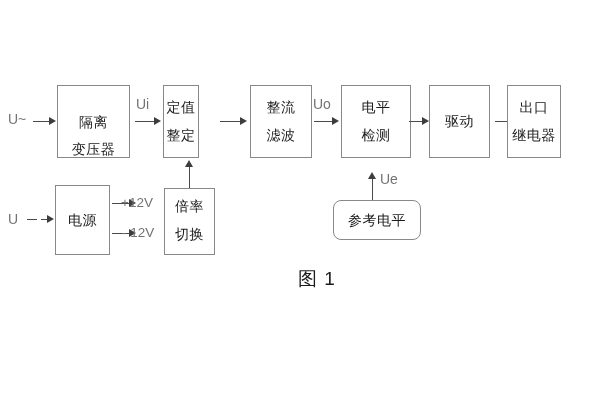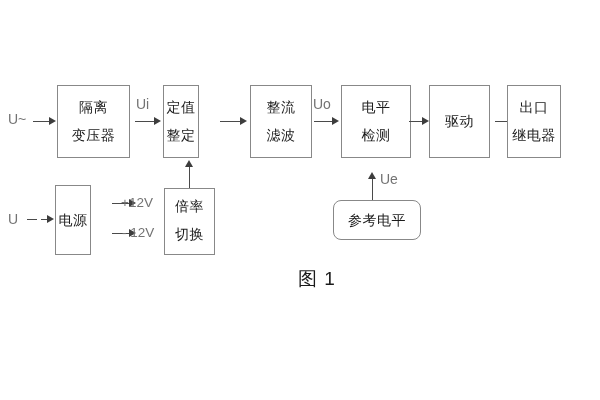--- a/index.html
+++ b/index.html
@@ -90,21 +90,21 @@
 </head>
 <body>
 
 <div id="canvas">
 
   <div class="lbl" style="left:8px; top:112px;">U~</div>
 
   <div class="hline" style="left:33px; top:121px; width:17px;"></div>
   <div class="arrow-r" style="left:49px; top:117px;"></div>
 
-  <div class="block" style="left:57px; top:85px; width:73px; height:73px;">
+  <div class="block" style="left:57px; top:85px; width:73px; height:73px;justify-content:flex-end;">
     <span class="ln">隔离</span>
     <span class="ln">变压器</span>
   </div>
 
   <div class="lbl" style="left:136px; top:97px;">Ui</div>
   <div class="hline" style="left:135px; top:121px; width:20px;"></div>
   <div class="arrow-r" style="left:154px; top:117px;"></div>
 
   <div class="block" style="left:163px; top:85px; width:36px; height:73px;">
     <span class="ln">定值</span>
@@ -142,21 +142,21 @@
     <span class="ln">出口</span>
     <span class="ln">继电器</span>
   </div>
 
   <div class="lbl" style="left:8px; top:212px;">U</div>
 
   <div class="dashline" style="left:27px; top:219px; width:10px;"></div>
   <div class="hline" style="left:41px; top:219px; width:8px;"></div>
   <div class="arrow-r" style="left:47px; top:215px;"></div>
 
-  <div class="block one-line" style="left:55px; top:185px; width:36px; height:70px;">
+  <div class="block one-line" style="left:55px; top:185px; width:55px; height:70px;">
     <span class="ln">电源</span>
   </div>
 
   <div class="hline" style="left:112px; top:203px; width:18px;"></div>
   <div class="arrow-r" style="left:129px; top:199px;"></div>
   <div class="lbl small" style="left:121px; top:196px;">+12V</div>
 
   <div class="hline" style="left:112px; top:233px; width:18px;"></div>
   <div class="arrow-r" style="left:129px; top:229px;"></div>
   <div class="lbl small" style="left:122px; top:226px;">- 12V</div>

